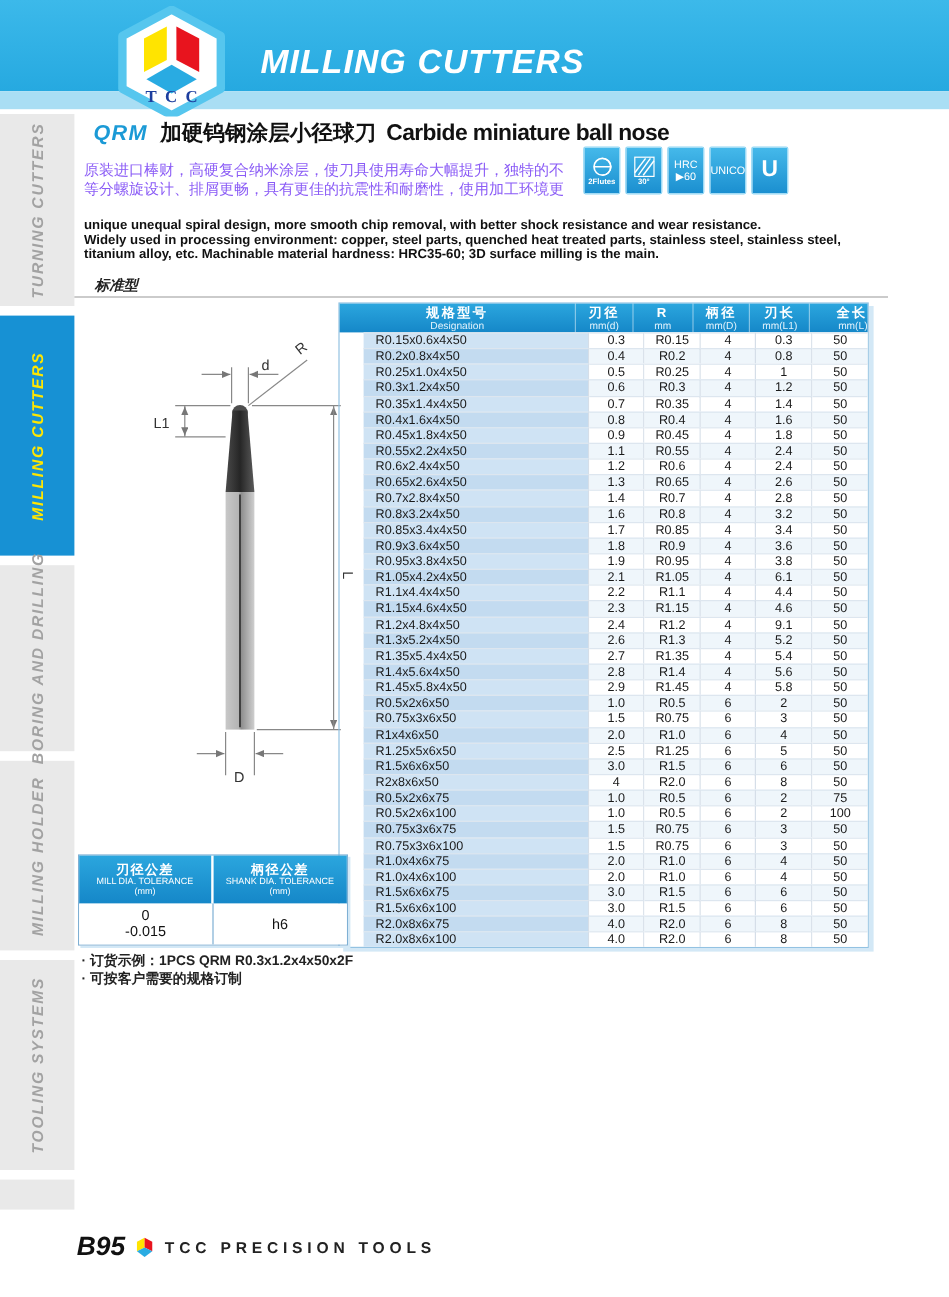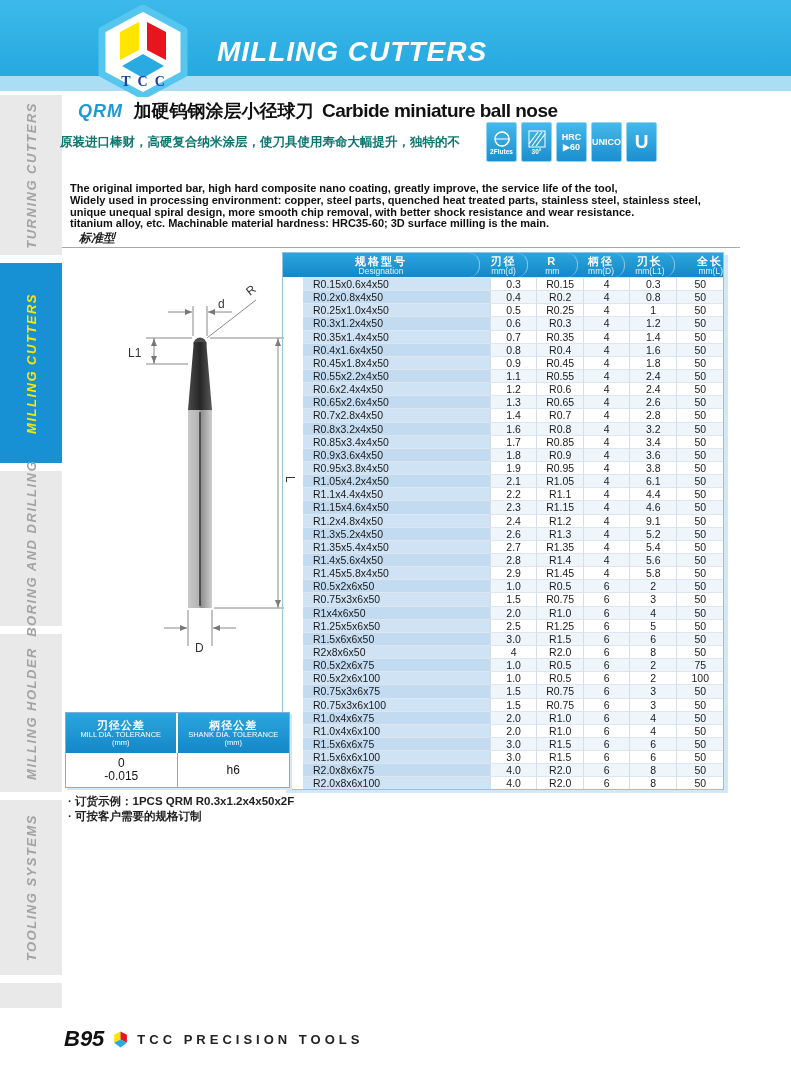--- a/index.html
+++ b/index.html
@@ -19,38 +19,38 @@
   .side-item { width:62px; background:#e9e9e9; display:flex; align-items:center; justify-content:center; }
   .side-item span { writing-mode:vertical-rl; transform:rotate(180deg); font-style:italic; font-weight:bold; font-size:13px; letter-spacing:1.5px; color:#a2a2a2; white-space:nowrap; }
   .side-item.active { background:#1791d4; }
   .side-item.active span { color:#ffe600; }
 
   
   .prod-title { position:absolute; left:78px; top:99px; white-space:nowrap; }
   .prod-code { color:#1b9ad6; font-size:18px; font-weight:bold; font-style:italic; letter-spacing:1px; }
   .prod-zh { color:#111; font-size:18px; font-weight:bold; margin-left:6px; }
   .prod-en { color:#111; font-size:19px; font-weight:bold; letter-spacing:-0.5px; margin-left:4px; }
-  .desc-zh { position:absolute; left:60px; top:135px; width:420px; font-size:12.5px; font-weight:bold; color:#0f766e; line-height:15.8px; }
+  .desc-zh { position:absolute; left:70px; top:135px; width:420px; font-size:12.5px; font-weight:normal; color:#8b5cf6; line-height:15.8px; }
   .desc-en { position:absolute; left:70px; top:183px; width:660px; font-size:11px; font-weight:600; color:#111; line-height:11.8px; }
 
   
   .badges { position:absolute; left:486px; top:122px; display:flex; gap:4px; }
   .badge { width:31px; height:40px; background:linear-gradient(#45b9ea,#1b8fd0); border:1px solid #8ed5f4; border-radius:2px; color:#fff; display:flex; flex-direction:column; align-items:center; justify-content:center; overflow:hidden; }
   .badge .b-label { font-size:6.5px; font-weight:bold; line-height:7px; }
-  .badge .b-big { font-size:9px; font-weight:bold; line-height:10px; letter-spacing:0; }
+  .badge .b-big { font-size:9px; font-weight:normal; line-height:10px; letter-spacing:0; }
   .badge .b-u { font-size:19px; font-weight:bold; line-height:20px; }
 
   
   .type-label { position:absolute; left:79px; top:230px; font-size:12px; font-weight:bold; font-style:italic; color:#222; }
   .divider { position:absolute; left:62px; top:247px; width:678px; height:1px; background:#a9a9a9; }
 
   
   .spec-table { position:absolute; left:282px; top:252px; width:442px; border:1px solid #93c2e2; box-shadow:4px 3px 0 #d3e8f6; font-size:10.5px; color:#1a1a1a; }
   .t-head { display:flex; height:24px; background:linear-gradient(#2ba6de,#1587c8); color:#fff; }
-  .t-head .hc { display:flex; flex-direction:column; align-items:center; justify-content:center; border-right:1px solid rgba(255,255,255,.45);border-radius:11px; }
+  .t-head .hc { display:flex; flex-direction:column; align-items:center; justify-content:center; border-right:1px solid rgba(255,255,255,.45); }
   .t-head .hc:last-child { border-right:none;align-items:flex-end; }
   .hc .zh { font-size:11px; font-weight:bold; letter-spacing:2px; line-height:12px; }
   .hc .en { font-size:8.5px; color:#e2f3fc; line-height:9px; letter-spacing:0; }
   .t-row { display:flex; height:13.15px;padding-left:20px; }
   .t-row .c { display:flex; align-items:center; justify-content:center; border-right:1px solid #d5dee8; border-top:1px solid #dde6ef; line-height:12px; }
   .t-row .c:last-child { border-right:none; }
   .t-row .c.des { justify-content:flex-start; padding-left:10px; }
   .t-row:nth-child(odd) .c.des { background:#cfe3f4; }
   .t-row:nth-child(even) .c.des { background:#c3dbf0; }
   .t-row:nth-child(odd) .c.num { background:#fff; }
@@ -120,25 +120,25 @@
     </div>
 
   <div class="prod-title">
     <span class="prod-code">QRM</span>
     <span class="prod-zh">加硬钨钢涂层小径球刀</span>
     <span class="prod-en">Carbide miniature ball nose</span>
   </div>
 
   <div class="desc-zh">
       <div>原装进口棒财，高硬复合纳米涂层，使刀具使用寿命大幅提升，独特的不</div>
+      <div>等分螺旋设计、排屑更畅，具有更佳的抗震性和耐磨性，使用加工环境更</div>
     </div>
   <div class="desc-en">
-      <div>The original imported bar, high hard composite nano coating, greatly improve, the service life of the tool,</div>
+      <div>unique unequal spiral design, more smooth chip removal, with better shock resistance and wear resistance.</div>
       <div>Widely used in processing environment: copper, steel parts, quenched heat treated parts, stainless steel, stainless steel,</div>
-      <div>unique unequal spiral design, more smooth chip removal, with better shock resistance and wear resistance.</div>
       <div>titanium alloy, etc. Machinable material hardness: HRC35-60; 3D surface milling is the main.</div>
     </div>
 
   <div class="badges">
       <div class="badge">
         <svg width="18" height="18" viewBox="0 0 18 18">
           <circle cx="9" cy="9" r="7" fill="none" stroke="#fff" stroke-width="1.4"></circle>
           <path d="M9,2 A7,7 0 0 1 9,16" fill="none" stroke="#fff" stroke-width="1.2"></path>
           <line x1="2" y1="9" x2="16" y2="9" stroke="#fff" stroke-width="1.2"></line>
         </svg>

